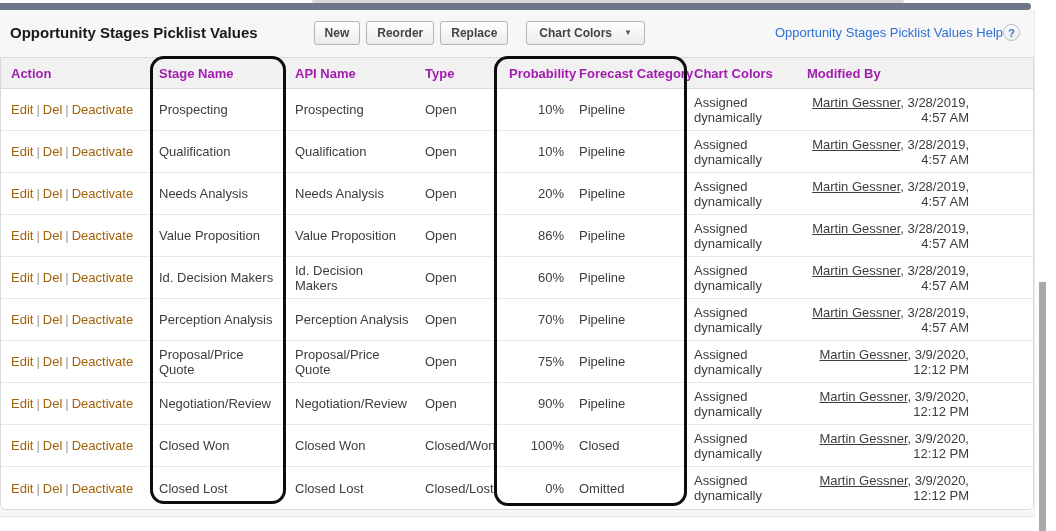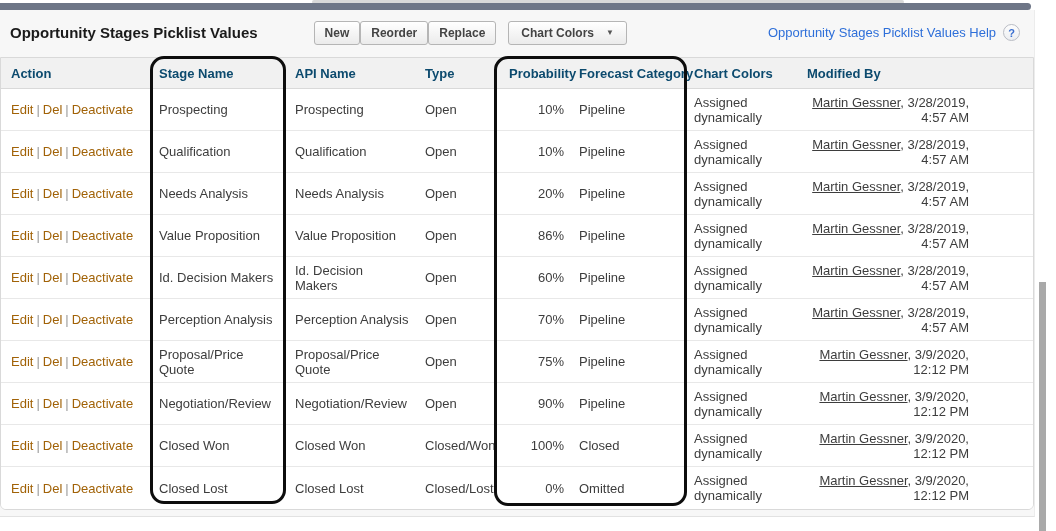--- a/index.html
+++ b/index.html
@@ -9,32 +9,32 @@
 
   
   .top-light-strip { position:absolute; left:312px; top:0; width:592px; height:4px; background:#d9d9d9; border-radius:3px; }
   .top-dark-bar { position:absolute; left:0; top:3px; width:1031px; height:7px; background:#6e7687; border-radius:0 4px 4px 0; }
 
   
   .section { position:absolute; left:0; top:10px; width:1035px; height:507px; background:#f7f7f7; border-bottom:1px solid #e2e2e2; border-right:1px solid #ececec; }
 
   .header-bar { display:flex; align-items:center; height:47px; padding:2px 14px 4px 10px; }
   .page-title { font-size:15px; font-weight:bold; color:#1a1a1a; margin-right:56px; white-space:nowrap; }
-  .btn { display:inline-flex; align-items:center; background:linear-gradient(#ffffff,#ebebeb); border:1px solid #b5b5b5; border-radius:3px; padding:4px 10px; font-family:inherit; font-size:12px; font-weight:bold; color:#444; white-space:nowrap; cursor:pointer; }
+  .btn { display:inline-flex; align-items:center; background:linear-gradient(#ffffff,#ebebeb); border:1px solid #b5b5b5; border-radius:3px; padding:4px 10px; font-family:inherit; font-size:12px; font-weight:bold; color:#444; margin-right:6px; white-space:nowrap; cursor:pointer; }
   .btn-dropdown { margin-left:12px; padding:4px 12px; }
   .dd-arrow { font-size:8px; color:#555; margin-left:12px; line-height:1; }
-  .help-area { margin-left:auto; display:flex; align-items:center; gap:7px; }
+  .help-area { margin-left:auto; display:flex; align-items:center; }
   .help-link { font-size:13px; color:#2e6fd9; text-decoration:none; white-space:nowrap; cursor:pointer; }
   .help-icon { width:17px; height:17px; border:1px solid #b9bcc4; border-radius:50%; background:linear-gradient(#fdfdfd,#eceef1); color:#3a6fd0; font-size:11px; font-weight:bold; display:flex; align-items:center; justify-content:center; cursor:pointer; }
 
   
   .panel { position:absolute; left:0; top:47px; width:1034px; background:#ffffff; border:1px solid #d9d9d9; border-radius:0 0 6px 6px; overflow:hidden; }
   .tr { display:grid; grid-template-columns:148px 136px 130px 84px 70px 115px 113px 1fr; align-items:center; }
   .thead { height:31px; background:#f1f1f1; border-bottom:1px solid #d9d9d9; }
-  .th { font-size:13px; font-weight:bold; color:#0c4a6e; padding:0 6px 0 10px; white-space:nowrap; }
+  .th { font-size:13px; font-weight:bold; color:#a21caf; padding:0 6px 0 10px; white-space:nowrap; }
   .row { height:42px; border-bottom:1px solid #e8e8e8; background:#ffffff; }
   .row:last-child { border-bottom:none; }
   .cell { font-size:13px; color:#3d3d3d; line-height:15px; padding:2px 6px 2px 10px; }
   .cell-prob { text-align:right; padding-right:5px; }
   .cell-mod { max-width:178px;text-align:right; }
   .action-cell a { color:#a16207; text-decoration:none; cursor:pointer; }
   .sep { color:#999; margin:0 3px; }
   .mod-name { text-decoration:underline; color:#3d3d3d; cursor:pointer; }
 
   

